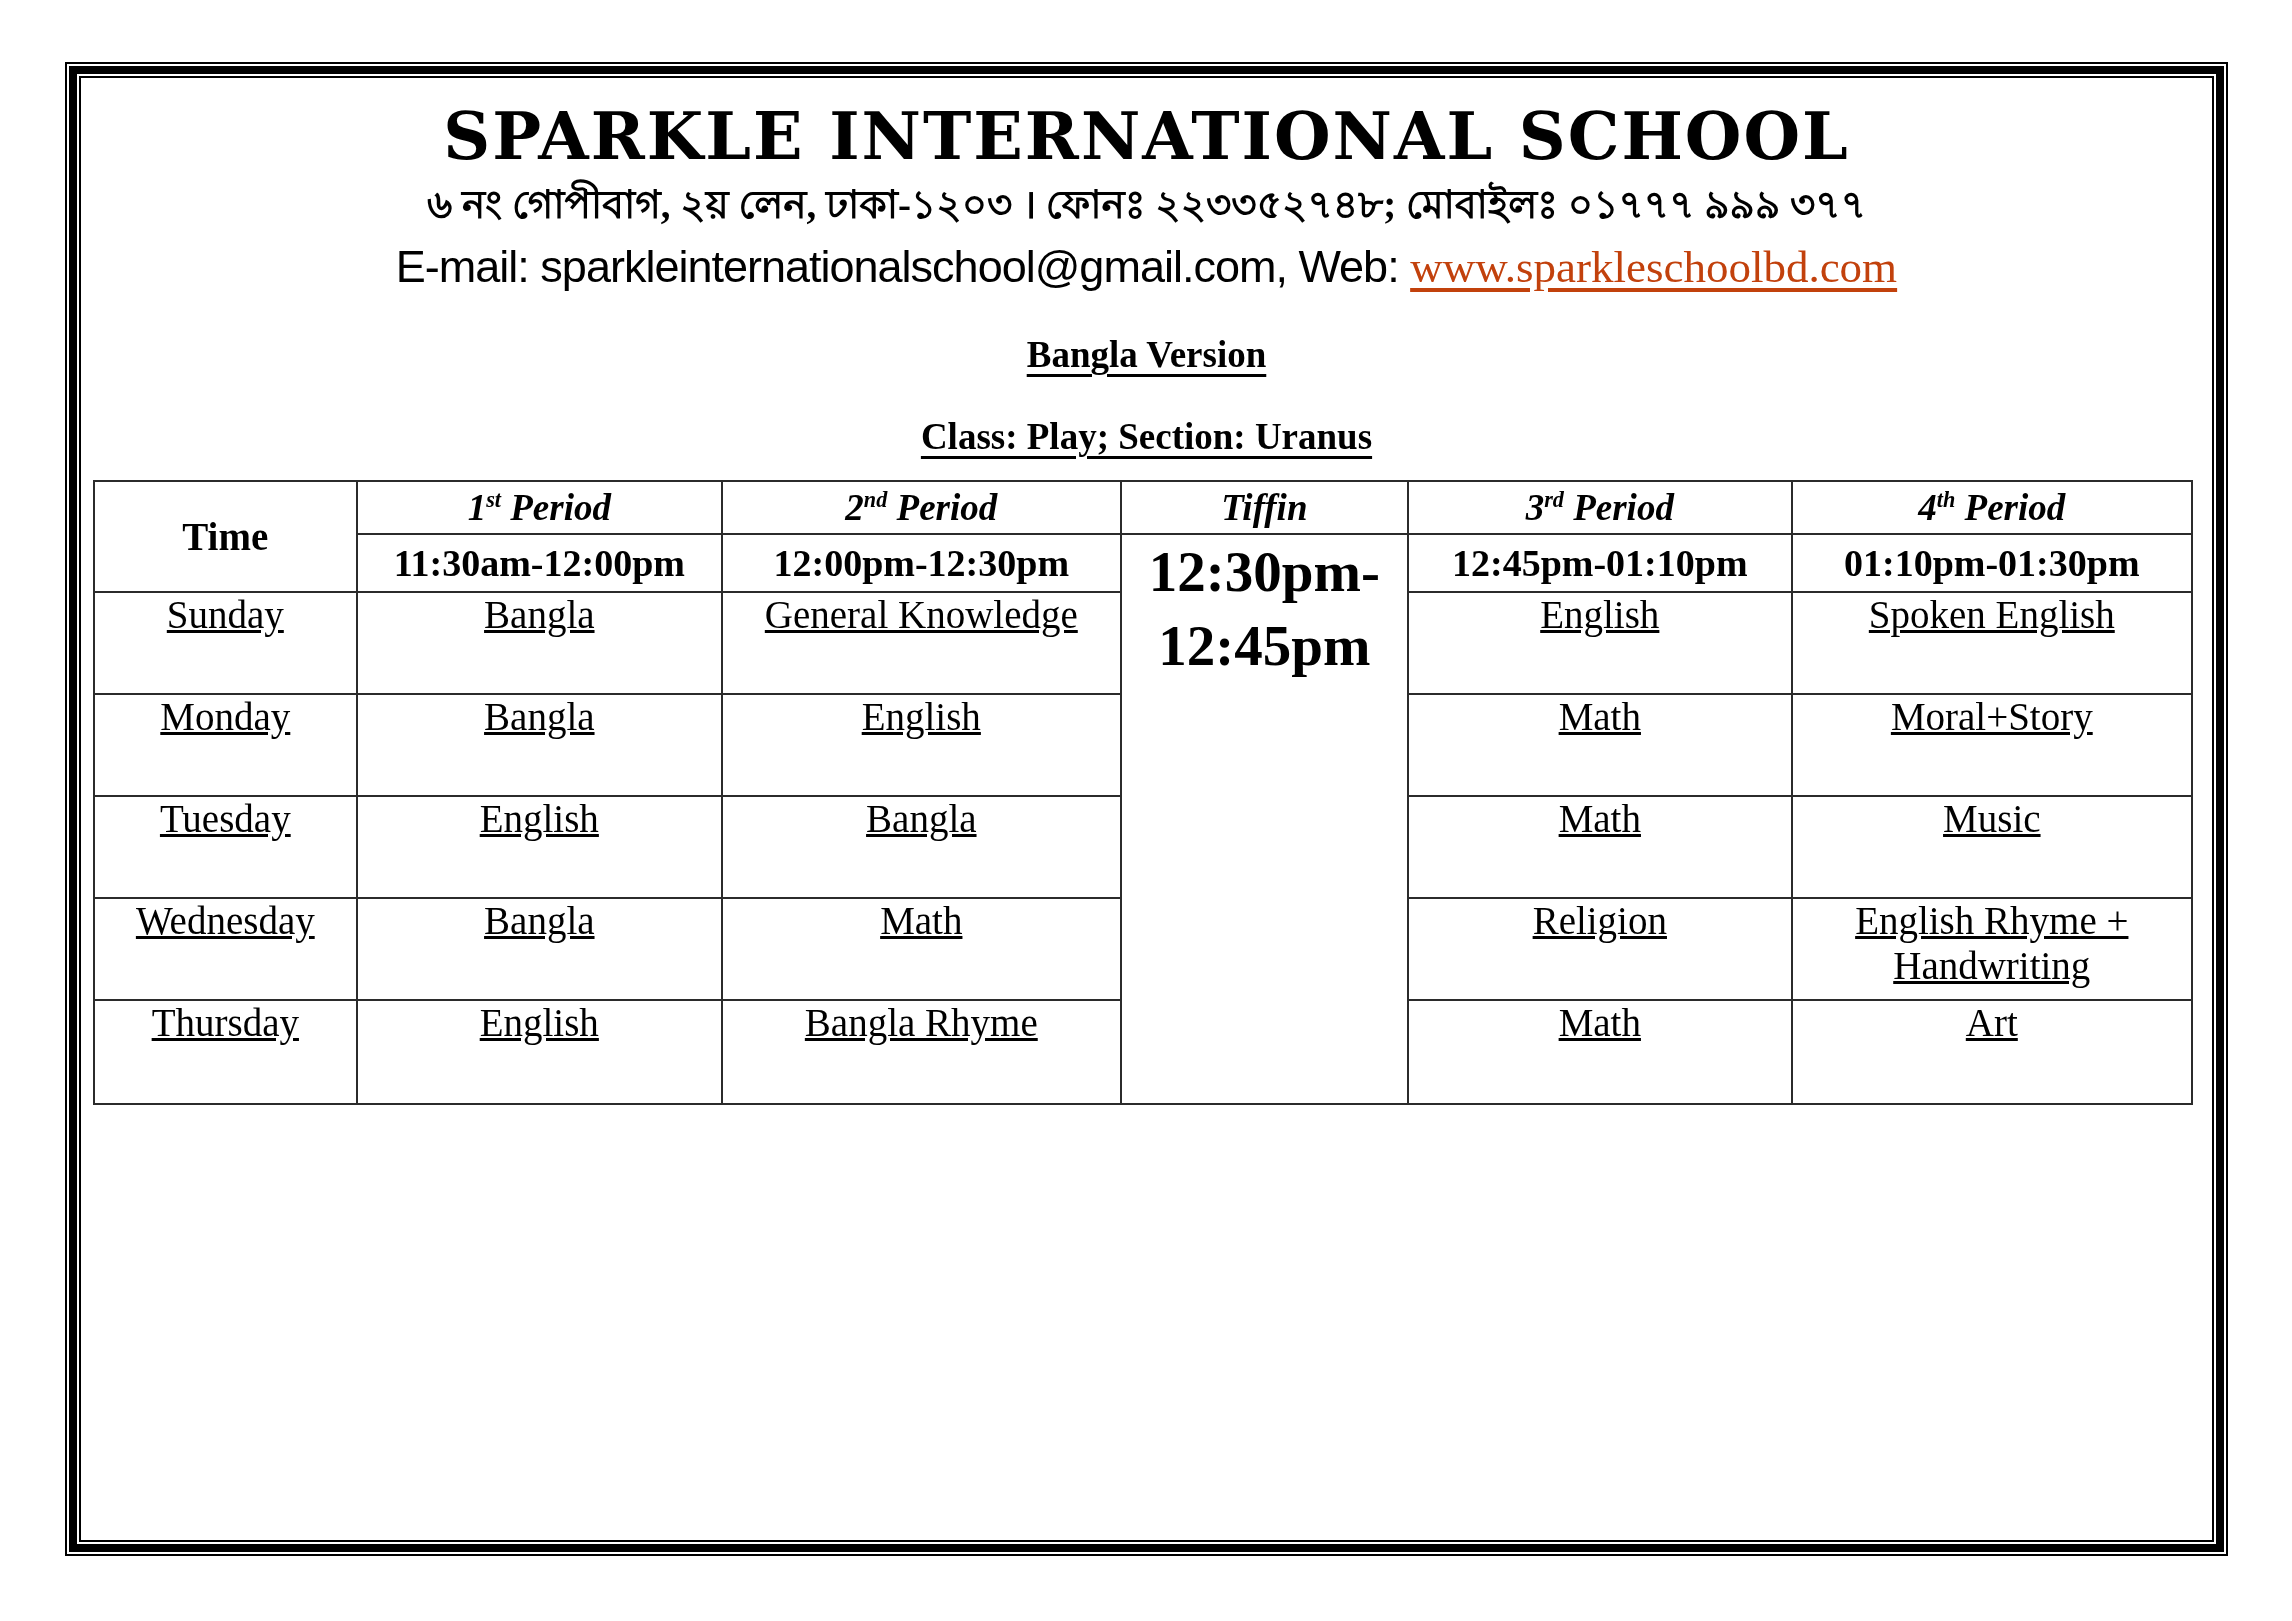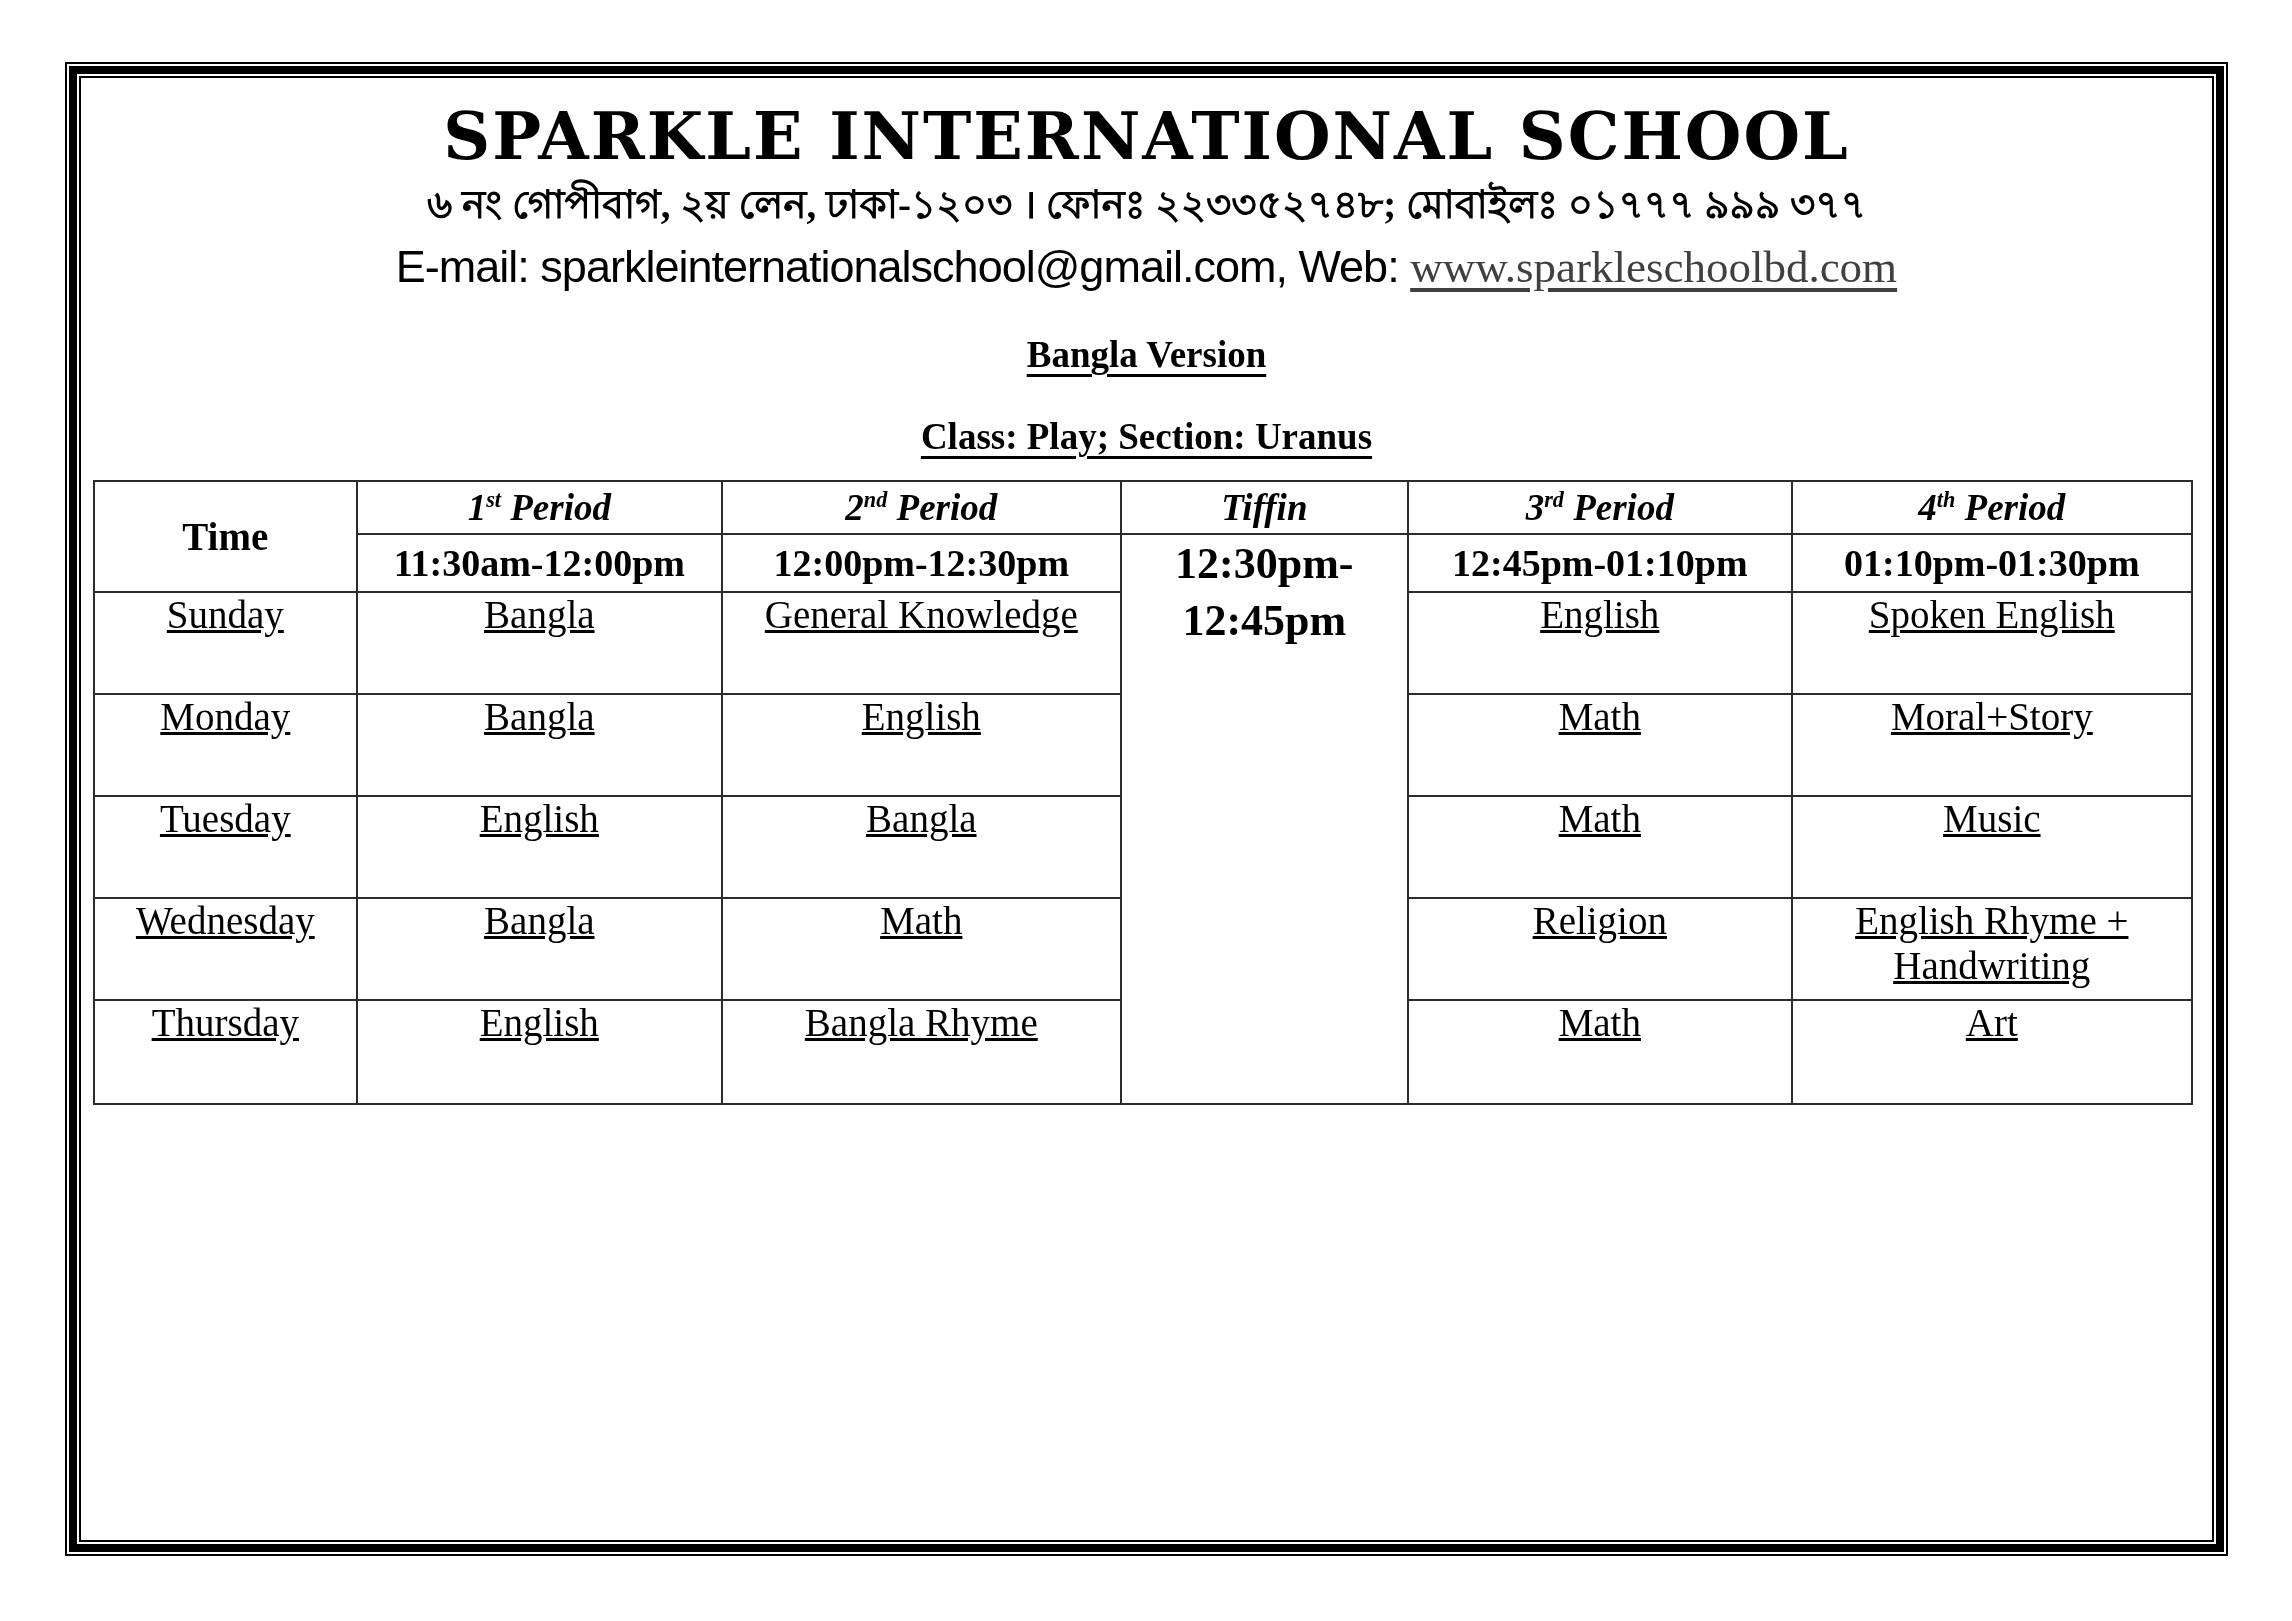--- a/index.html
+++ b/index.html
@@ -23,21 +23,21 @@
     font-size: 65px; line-height: 1.05; letter-spacing: 2px;
   }
   .subtitle-bn { margin-top: 7.8px; font-size: 37px; font-weight: bold; line-height: 1.2; }
   .address-bn  { margin-top: 11.8px; font-size: 39px; font-weight: bold; line-height: 1.2; }
   .email-line  {
     margin-top: 11.8px; font-size: 45px; line-height: 1.2;
     font-family: "Liberation Sans", sans-serif; letter-spacing: -1px;
   }
   .email-line a {
     font-family: "Liberation Serif", serif; letter-spacing: 0;
-    color: #404040; text-decoration: underline;
+    color: #c2410c; text-decoration: underline;
     text-decoration-thickness: 3.9px; text-underline-offset: 5.9px;
   }
 
   
   .routine-title {
     margin: 49px 0 0 0; font-size: 49px; font-weight: bold;
     text-decoration: underline; text-decoration-thickness: 3.9px; text-underline-offset: 7.8px;
   }
   .version-title, .class-section-title {
     margin: 39px 0 0 0; font-size: 37px; font-weight: bold;
@@ -58,21 +58,21 @@
   tr.r-day { height: 102px; text-decoration: underline; }
   th.period-name { font-size: 37px; font-weight: bold; vertical-align: middle; font-style: italic; }
   th.period-name sup { font-size: 0.6em; }
   th.period-time { font-size: 38px; font-weight: bold; vertical-align: middle; }
   th.time-head   { font-size: 39px; font-weight: bold; vertical-align: middle; }
   td.day-cell, td.subject-cell {
     font-size: 39px; font-weight: normal; vertical-align: top;
     padding-top: 4.9px; line-height: 1.15;
   }
   td.tiffin-cell {
-    font-size: 44px; font-weight: bold; vertical-align: top;
+    font-size: 57px; font-weight: bold; vertical-align: top;
     padding-top: 116px; line-height: 1.3; margin-top: 32px;
   }
 </style>
 </head>
 <body>
 
 <div class="frame-outer">
   <div class="frame-mid">
     <div class="frame-inner">
       <div class="content">

